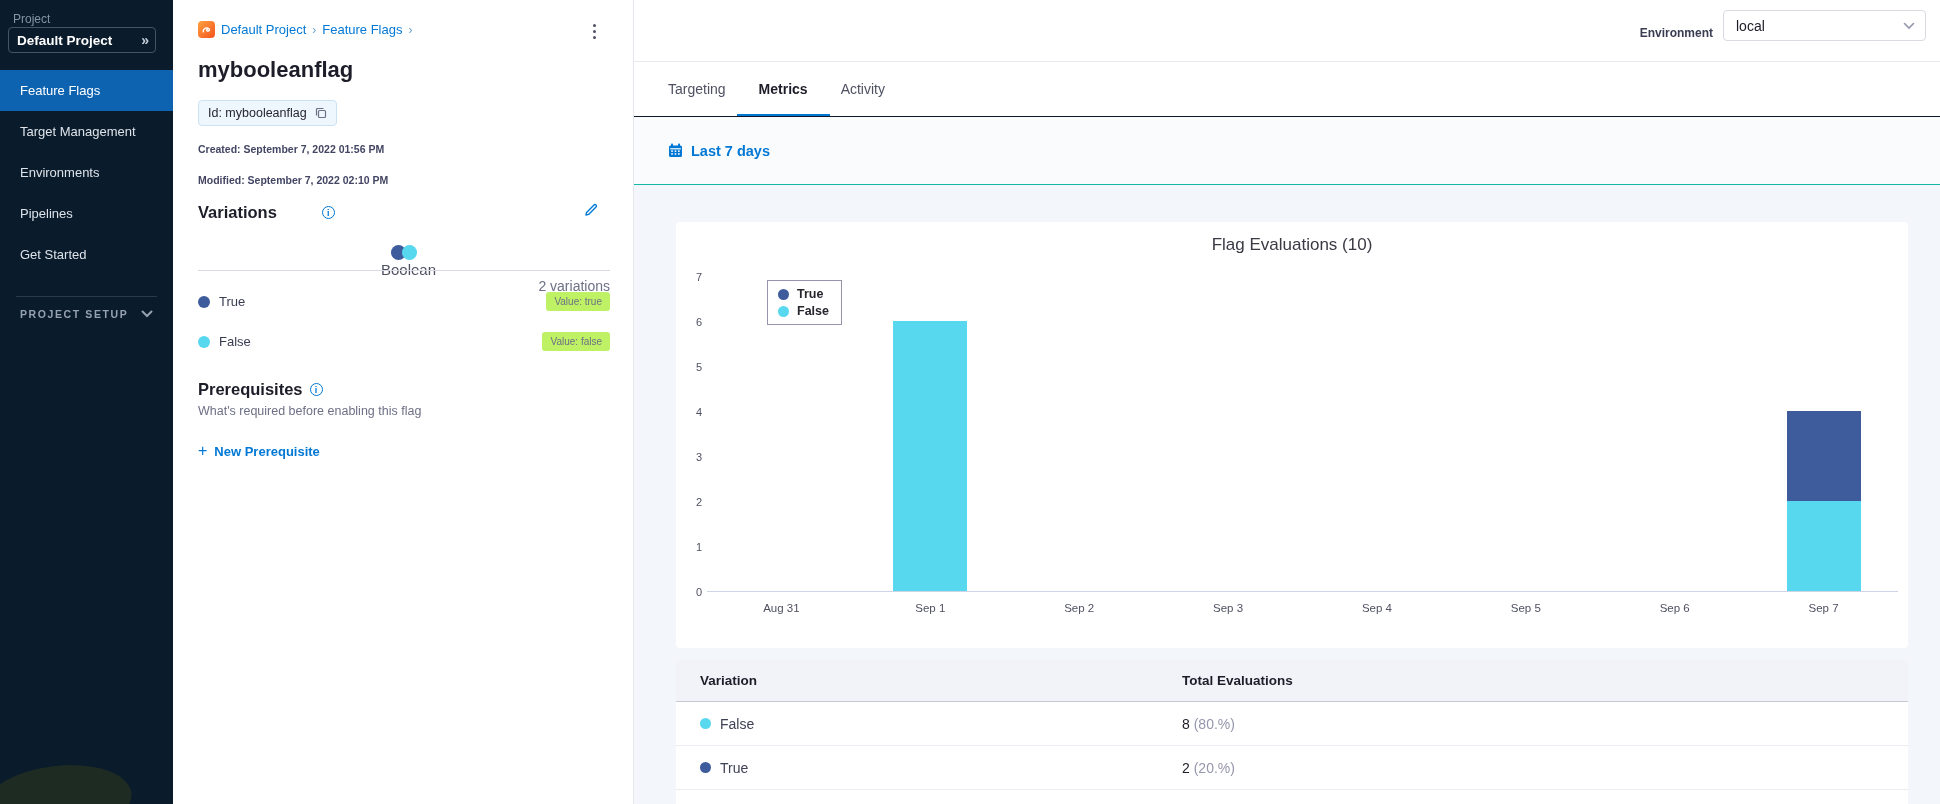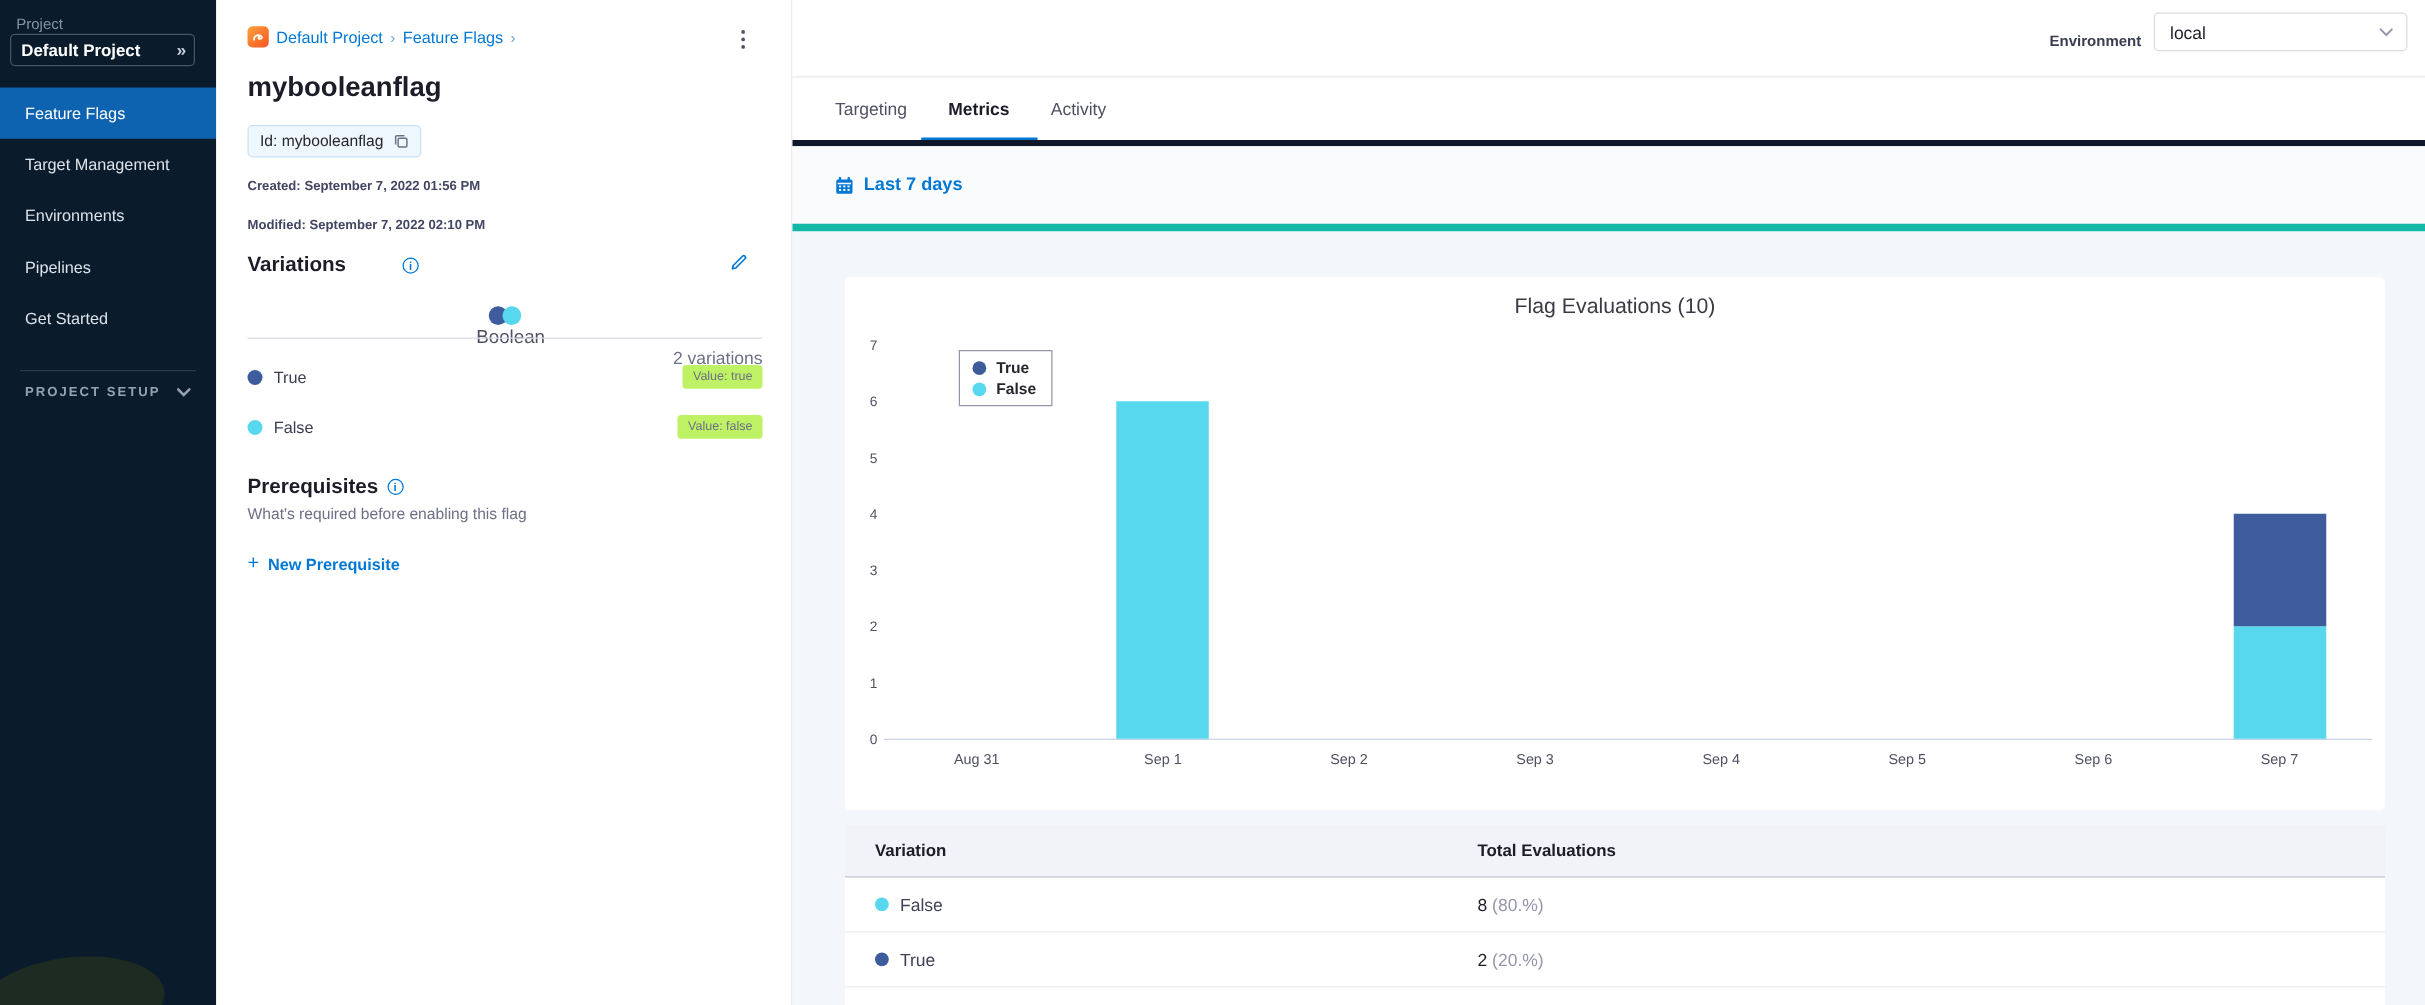--- a/index.html
+++ b/index.html
@@ -68,26 +68,26 @@
   .new-prereq .plus { font-size:16px; font-weight:normal; }
 
   
   .main { position:absolute; left:634px; top:0; right:0; height:804px; background:#f3f6fa; }
   .main-header { position:relative; height:62px; background:#fff; border-bottom:1px solid #e8eaf0; }
   .env-wrap { position:absolute; right:14px; top:10px; display:flex; align-items:center; }
   .env-label { font-size:12px; font-weight:bold; color:#3a3c52; margin-right:10px; position:relative; top:7px; }
   .env-select { width:203px; height:31px; border:1px solid #d9dbe3; border-radius:4px; background:#fff;
     display:flex; align-items:center; padding:0 10px 0 12px; font-size:14px; color:#1d1d29; cursor:pointer; }
   .env-select svg { margin-left:auto; }
-  .tabs-row { height:55px; background:#fff; border-bottom:5px solid #0f172a; display:flex; align-items:stretch;
+  .tabs-row { height:55px; background:#fff; border-bottom:1px solid #0f172a; display:flex; align-items:stretch;
     padding-left:34px; gap:33px; }
   .tab { position:relative; display:flex; align-items:center; font-size:14px; color:#4f5162; cursor:pointer; }
   .tab.active { color:#1d1d29; font-weight:bold; }
   .tab.active::after { content:''; position:absolute; left:-22px; right:-22px; bottom:0; height:2px; background:#0278d5; }
-  .date-band { height:68px; background:#fafbfd; border-bottom:6px solid #14b8a6; display:flex; align-items:center;
+  .date-band { height:68px; background:#fafbfd; border-bottom:1px solid #14b8a6; display:flex; align-items:center;
     padding-left:34px; }
   .date-filter { display:flex; align-items:center; gap:8px; color:#0278d5; font-size:14.5px; font-weight:bold; cursor:pointer; }
 
   
   .chart-card { position:absolute; left:42px; top:222px; width:1232px; height:426px; background:#fff; border-radius:4px; }
   .chart-title { position:absolute; top:13px; left:0; right:0; text-align:center; font-size:17px; color:#3a3a44; }
   .chart-y-ticks { position:absolute; left:0; top:55px; width:26px; height:315px; }
   .ytick { position:absolute; right:0; width:26px; text-align:right; font-size:11px; color:#4f5162; line-height:16px; }
   .chart-plot { position:absolute; left:31px; top:55px; width:1191px; height:315px; border-bottom:1px solid #ccd4e6; }
   .bar-seg { position:absolute; width:74px; margin-left:-37px; }

